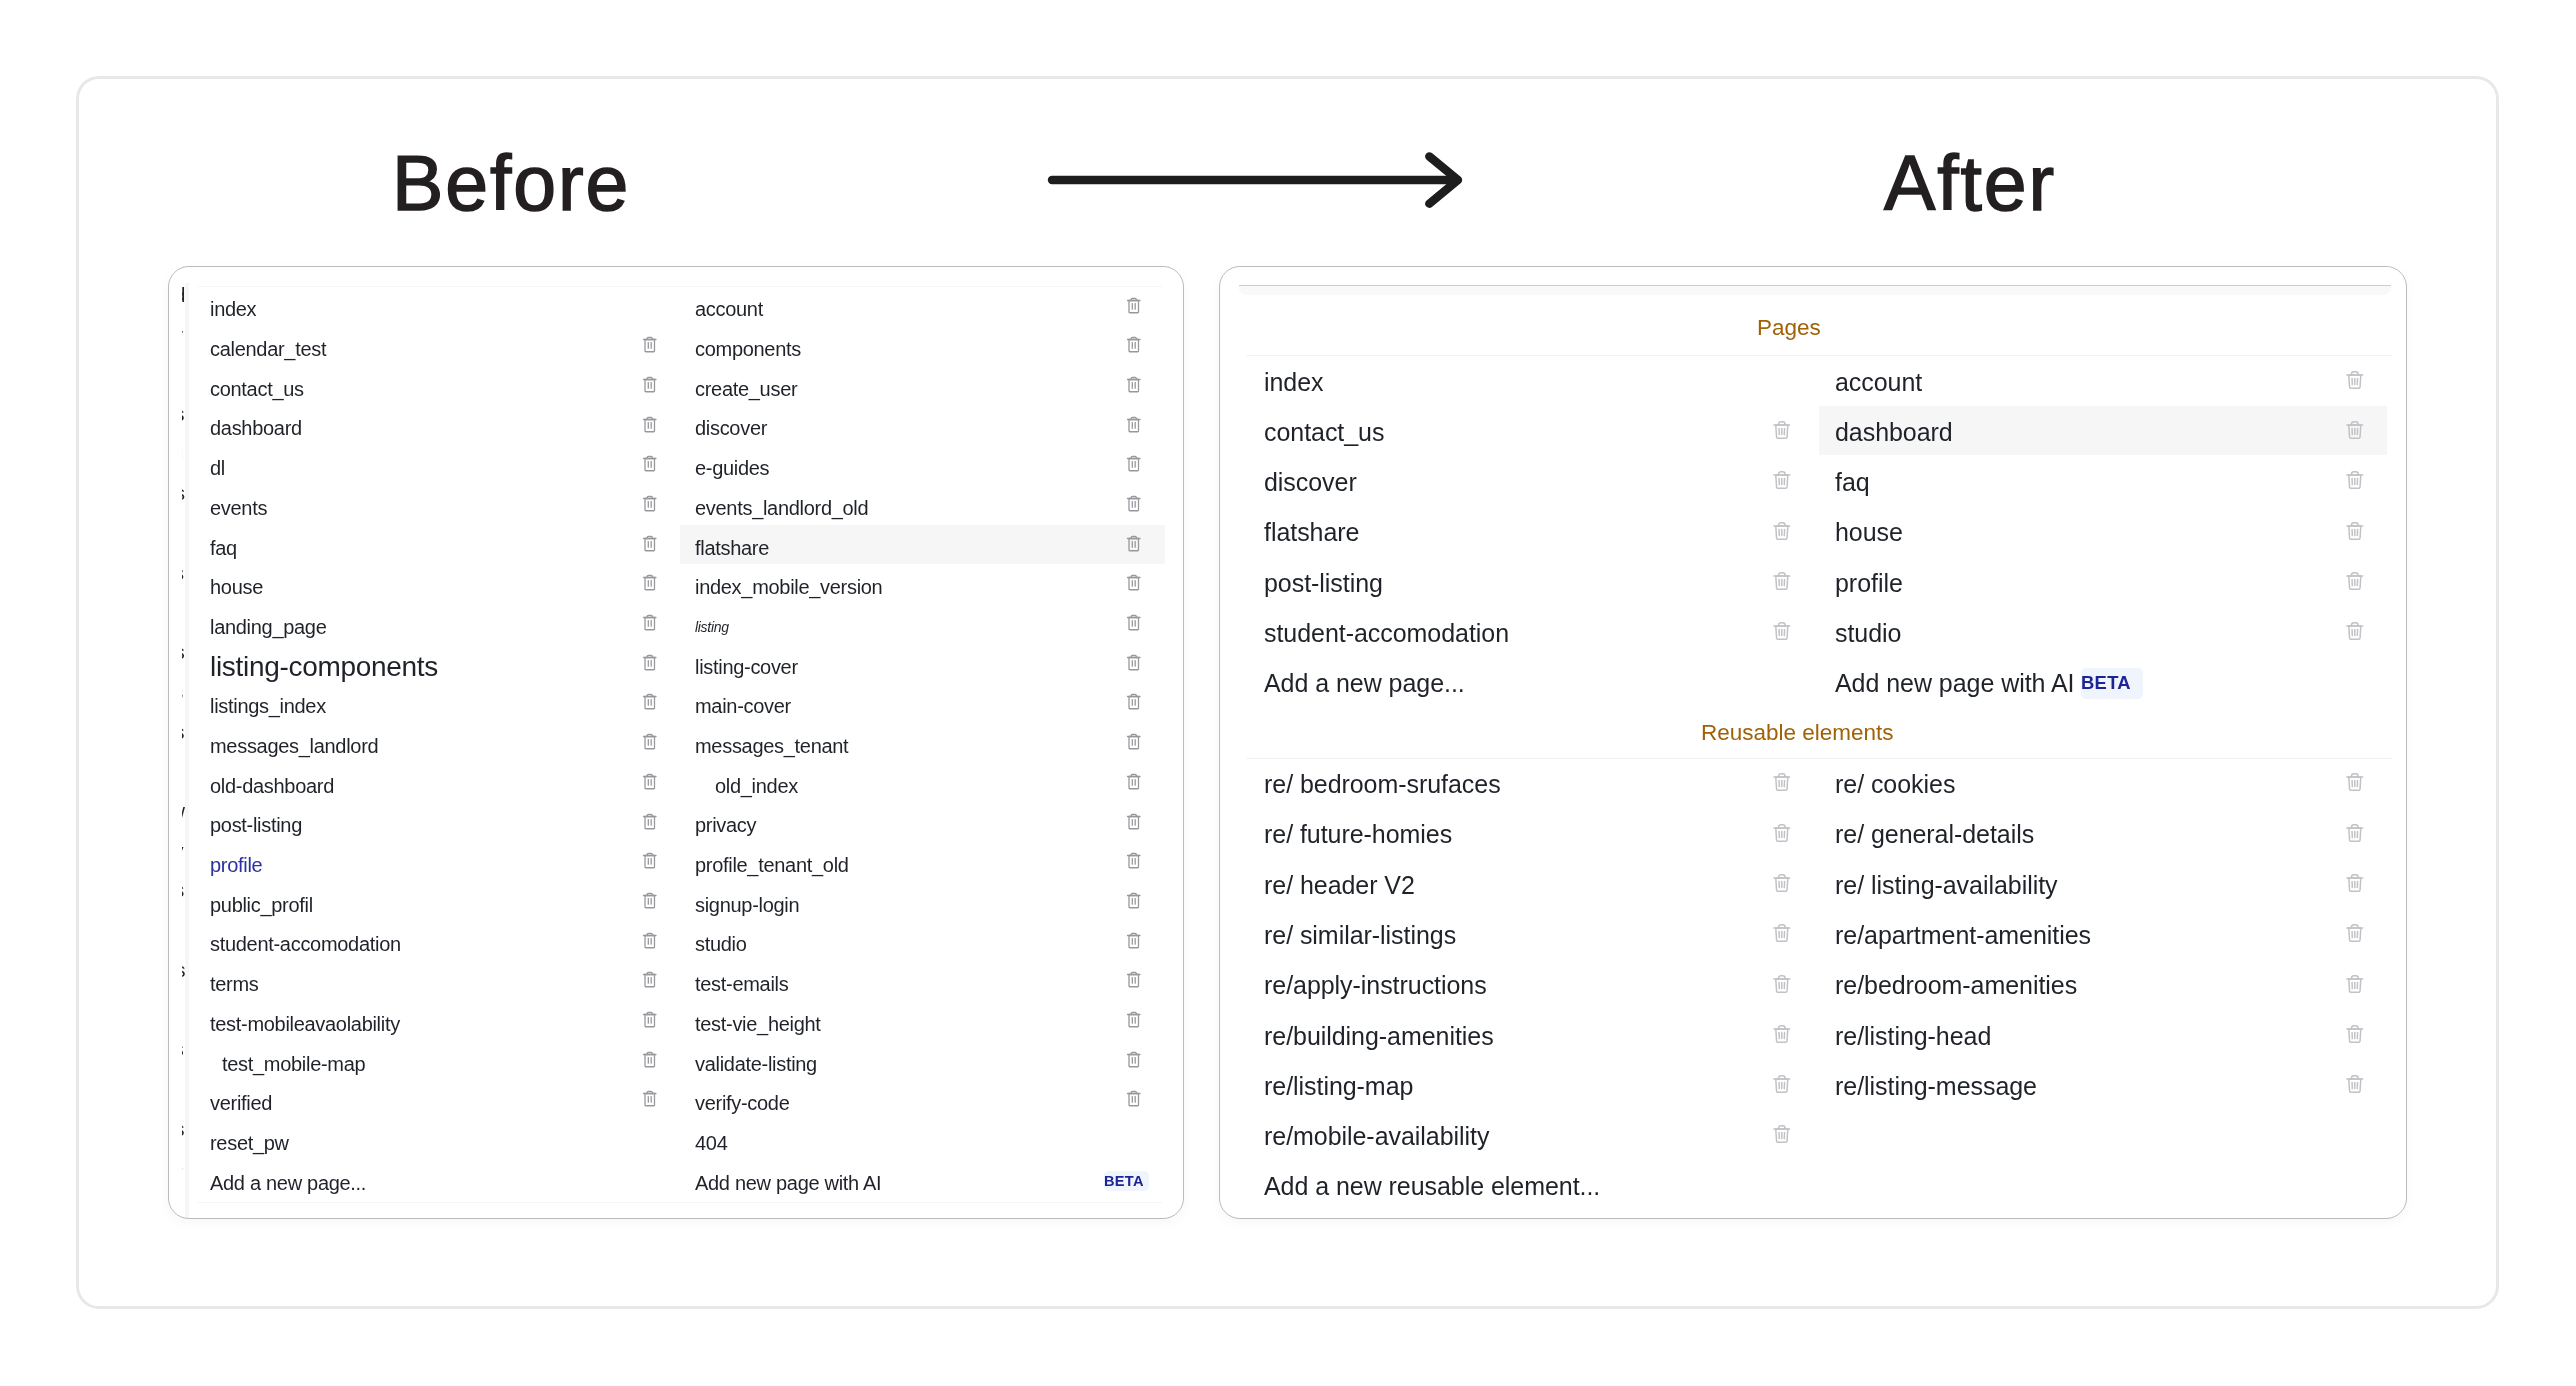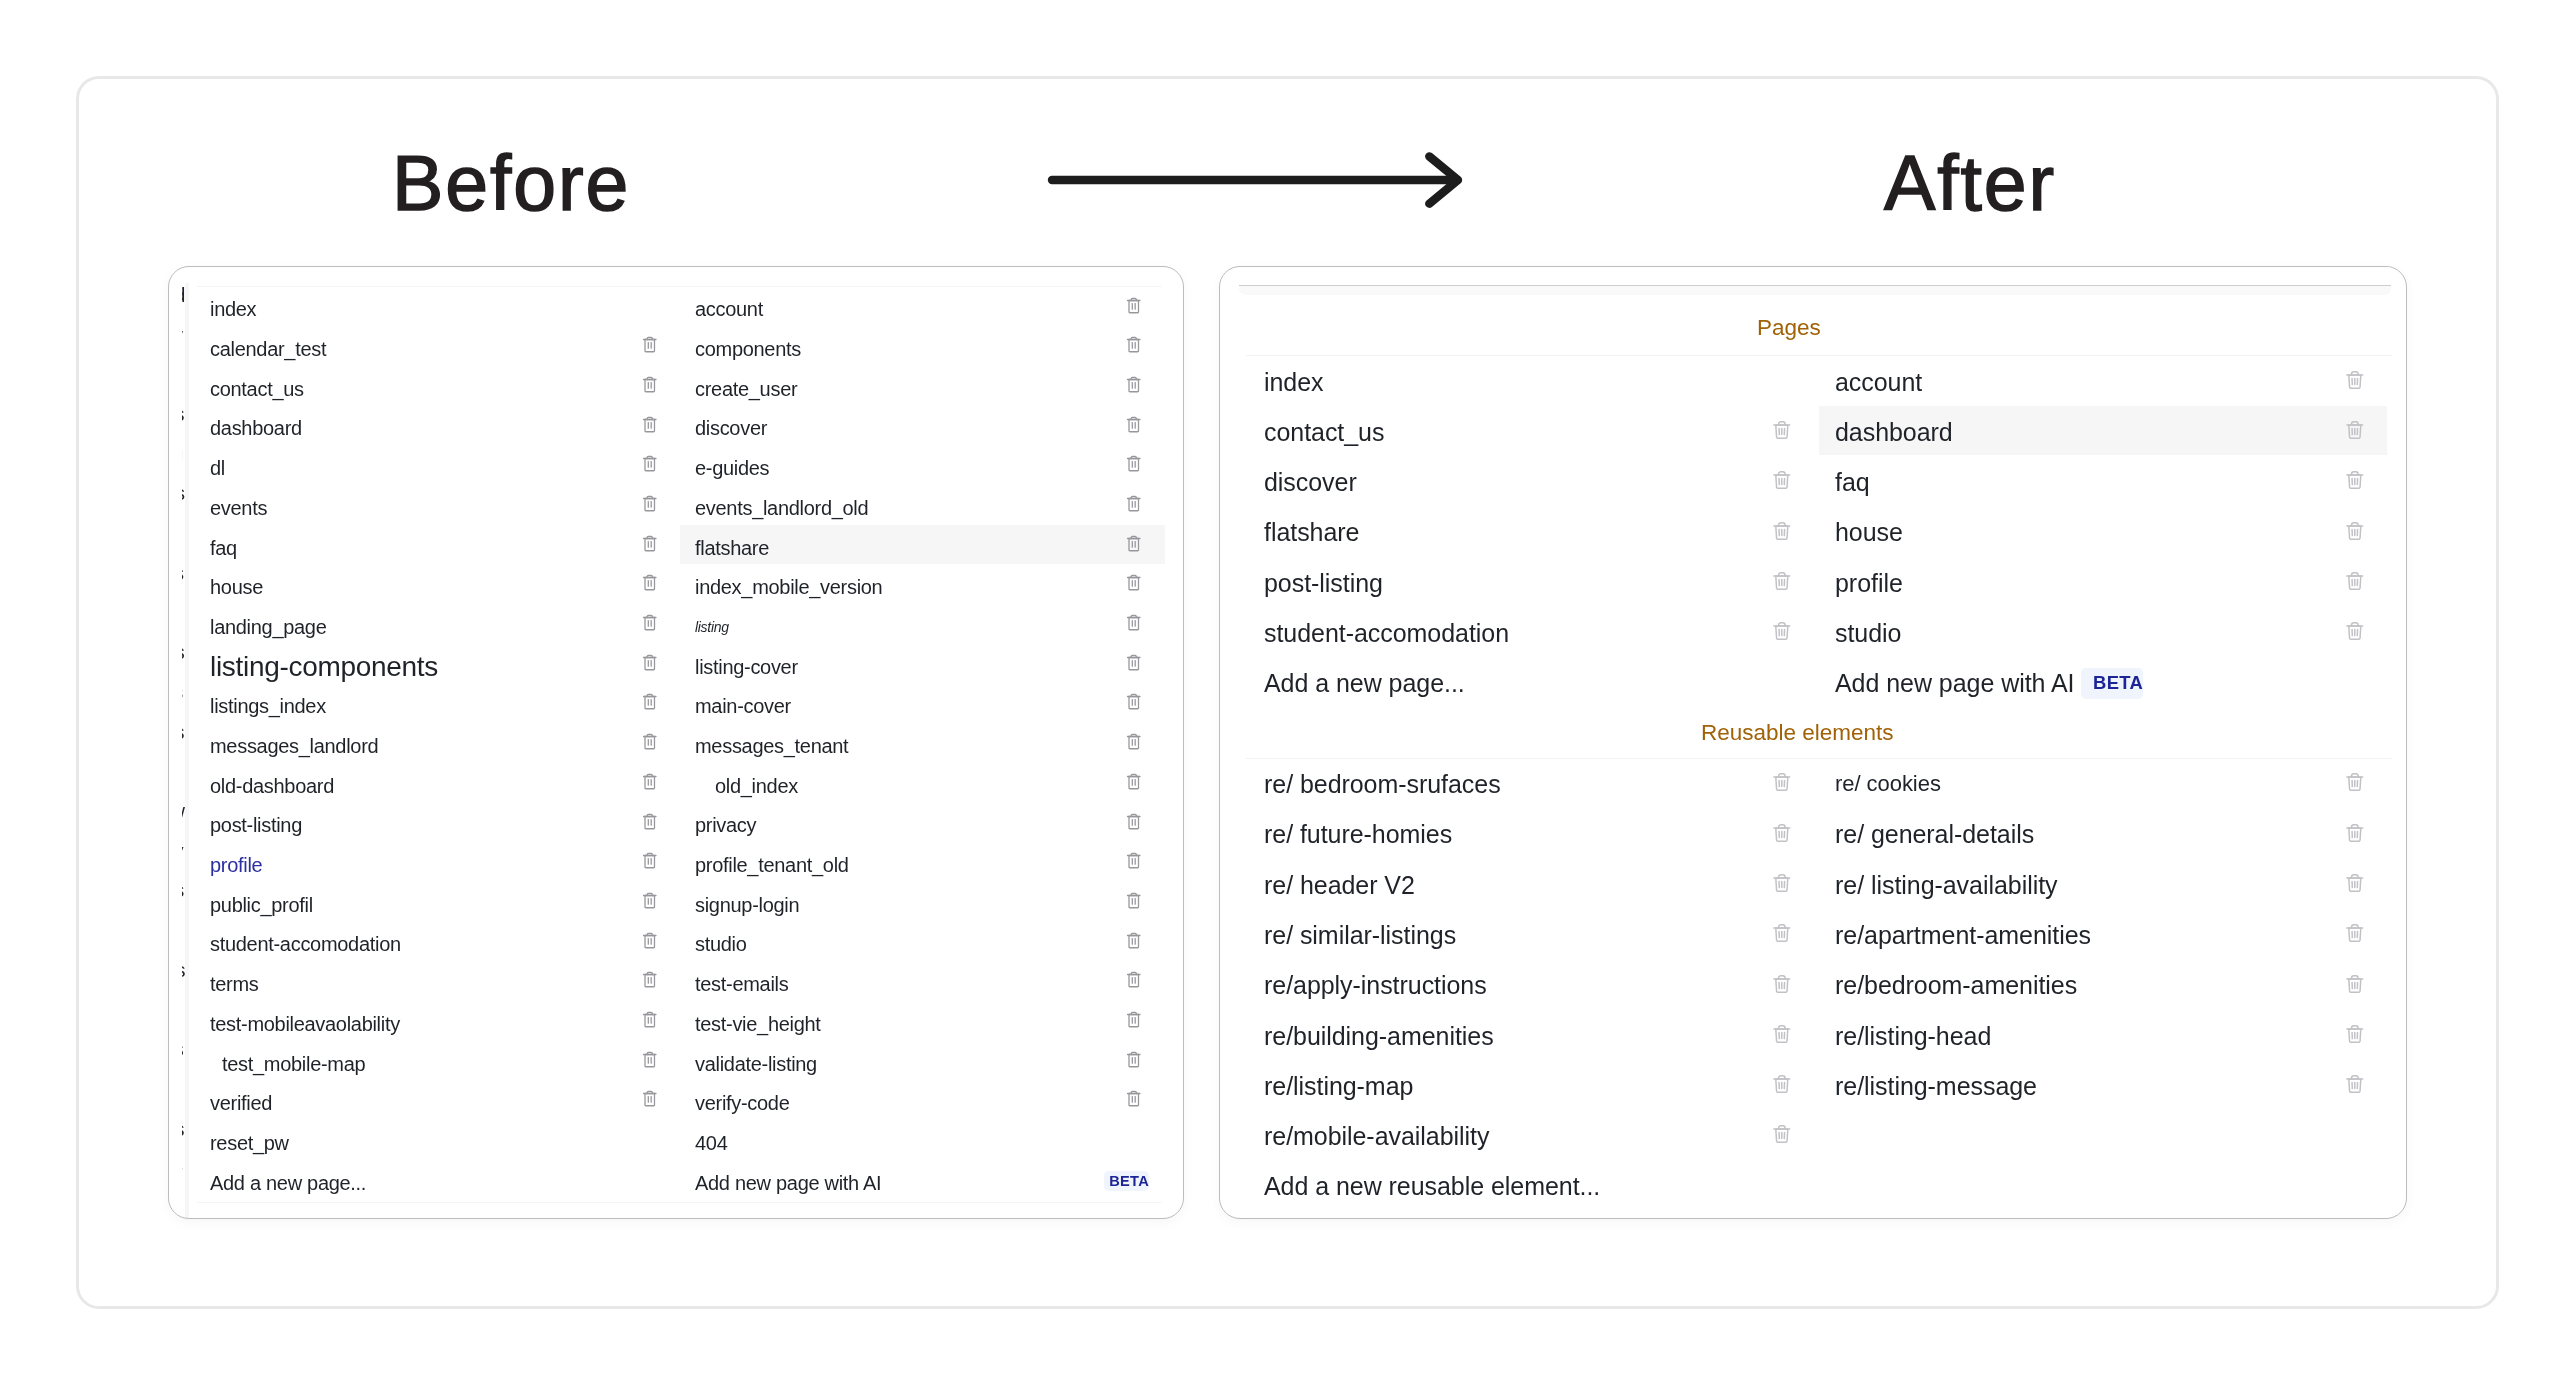--- a/index.html
+++ b/index.html
@@ -25,21 +25,21 @@
   #panel-after{left:1219px;top:266px;width:1188px;height:953px;}
 
   .row{position:absolute;display:flex;align-items:center;box-sizing:border-box;}
   .lbl{white-space:nowrap;color:#1f2329;line-height:1;}
   .lbl.link{color:#2b2fa0;}
   .tr{position:absolute;line-height:0;}
   .hl{position:absolute;background:#f6f6f7;}
   .divider{position:absolute;background:#f2f2f3;height:1.1px;}
   .sect-title{position:absolute;color:#a16207;white-space:nowrap;}
   .badge{position:absolute;background:#eff4fd;border-radius:4.8px;
-     display:flex;align-items:center;justify-content:flex-end;
+     display:flex;align-items:center;justify-content:flex-start;
      color:#1d2496;font-weight:600;letter-spacing:0.3px;line-height:1;}
   .select{position:absolute;border:1.4px solid #efeff1;border-radius:7.7px;
      box-sizing:border-box;background:#fff;}
   .select .val{position:absolute;color:#111318;line-height:1;}
   .clipbar{position:absolute;box-sizing:border-box;}
   .sliver{position:absolute;}
   .sliver-bg{position:absolute;}
 </style>
 </head>
 <body>
@@ -505,21 +505,21 @@
     <div class="row" style="left:44px;top:845px;height:48px;">
         <span class="lbl" style="font-size:25px;letter-spacing:-0.05px;">re/mobile-availability</span>
       </div>
     <div class="tr" style="left:553px;top:857px;"><svg width="17.6" height="19" viewBox="0 0 17.5 19" fill="none" aria-hidden="true">
           <use href="#icon-trash-a"></use>
         </svg></div>
     <div class="row" style="left:44px;top:895px;height:48px;">
         <span class="lbl" style="font-size:25px;letter-spacing:-0.05px;">Add a new reusable element...</span>
       </div>
     <div class="row" style="left:615px;top:493px;height:48px;">
-        <span class="lbl" style="font-size:22px;letter-spacing:-0.05px;">re/ cookies</span>
+        <span class="lbl" style="font-size:25px;letter-spacing:-0.05px;">re/ cookies</span>
       </div>
     <div class="tr" style="left:1126px;top:505px;"><svg width="17.6" height="19" viewBox="0 0 17.5 19" fill="none" aria-hidden="true">
           <use href="#icon-trash-a"></use>
         </svg></div>
     <div class="row" style="left:615px;top:543px;height:48px;">
         <span class="lbl" style="font-size:25px;letter-spacing:-0.05px;">re/ general-details</span>
       </div>
     <div class="tr" style="left:1126px;top:556px;"><svg width="17.6" height="19" viewBox="0 0 17.5 19" fill="none" aria-hidden="true">
           <use href="#icon-trash-a"></use>
         </svg></div>

